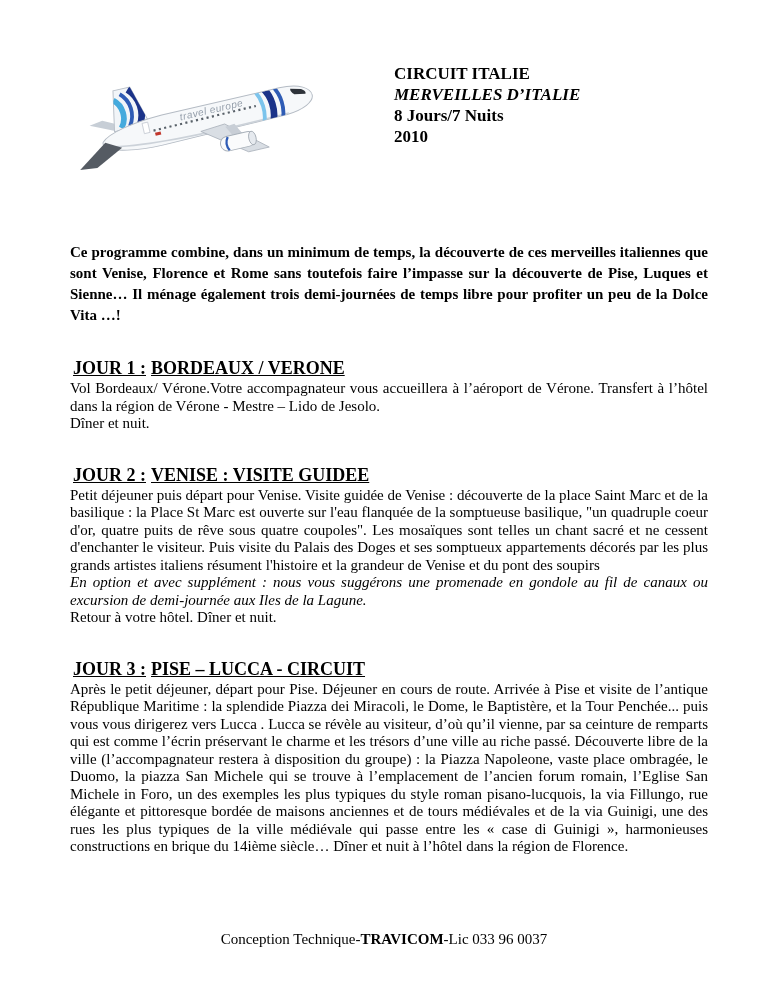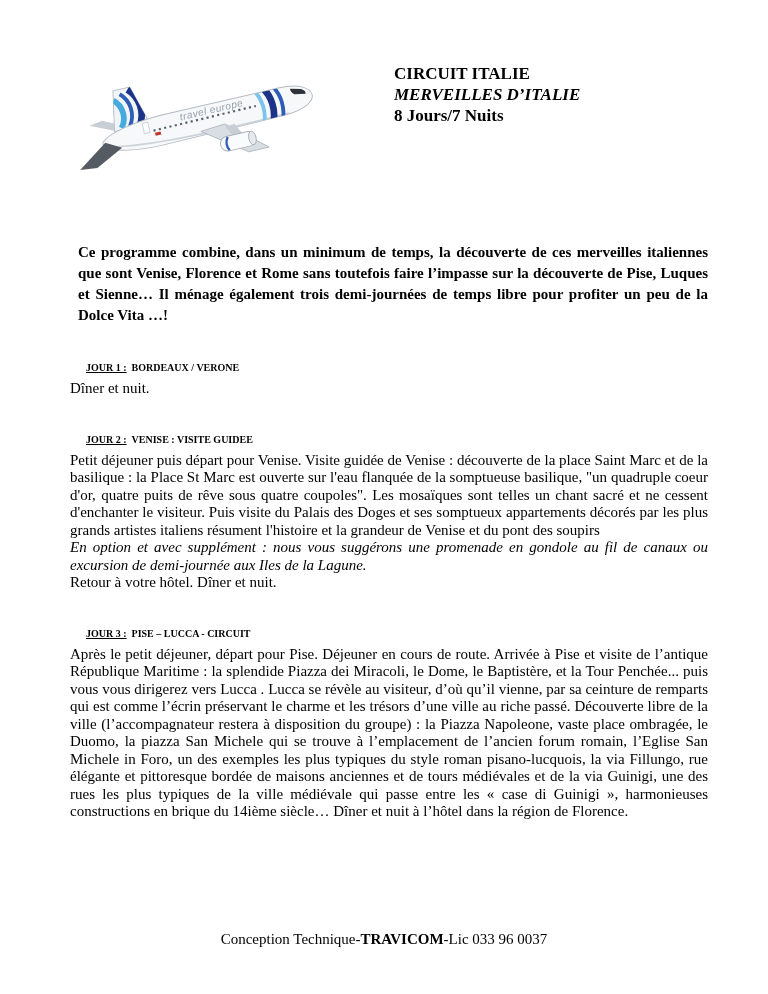--- a/index.html
+++ b/index.html
@@ -13,25 +13,25 @@
   }
   .header { position: relative; height: 176px; }
   .plane-wrap { position: absolute; left: 58px; top: 62px; width: 288px; height: 110px; }
   .title-block {
     position: absolute; top: 63px; right: 34px; width: 340px;
     text-align: left; font-weight: 700; font-size: 17px; line-height: 21px;
   }
   .title-italic { font-style: italic; }
   .body-col { margin: 0 60px 0 70px; font-size: 15px; }
   .intro {
-    margin: 66px 0 0 8px; font-weight: 700;
+    margin: 66px 0 0 0; font-weight: 700;
     text-align: justify; line-height: 21px;
   }
   .day { margin-top: 33px; line-height: 17.5px; }
-  .day h2 { font-size: 10px; font-weight: 700; margin: 0 0 3px 16px; line-height: 18px; }
+  .day h2 { font-size: 18px; font-weight: 700; margin: 0 0 3px 3px; line-height: 18px; text-decoration: underline; }
   .day .label { text-decoration: underline; margin-right: 5px; }
   .day p { margin: 0; }
   .just { text-align: justify; }
   .opt { font-style: italic; text-align: justify; }
   .footer {
     position: absolute; left: 0; top: 931px; width: 100%;
     text-align: center; font-size: 15px;
   }
   .footer b { font-weight: 700; }
 </style>
@@ -79,31 +79,33 @@
           <path d="M172,84 A13,13 0 0 0 171,98" fill="none" stroke="#2f5cb5" stroke-width="2.4"></path>
           <ellipse cx="197" cy="90.8" rx="3.8" ry="7.2" fill="#e6eaef" stroke="#9aa2ac" stroke-width="0.8"></ellipse>
         </g>
       </svg>
     </div>
 
     <div class="title-block">
       <div>CIRCUIT ITALIE</div>
       <div class="title-italic">MERVEILLES D’ITALIE</div>
       <div>8 Jours/7 Nuits</div>
+      <div>2010</div>
     </div>
   </div>
 
   <div class="body-col">
 
     <p class="intro">Ce programme combine, dans un minimum de temps, la découverte de ces merveilles italiennes que sont Venise, Florence et Rome sans toutefois faire l’impasse sur la découverte de Pise, Luques et Sienne… Il ménage également trois demi-journées de temps libre pour profiter un peu de la Dolce Vita …!</p>
 
     <div class="day">
       <h2>
         <span class="label">JOUR 1 :</span><span>BORDEAUX / VERONE</span>
       </h2>
+      <p class="just">Vol Bordeaux/ Vérone.Votre accompagnateur vous accueillera à l’aéroport de Vérone. Transfert à l’hôtel dans la région de Vérone - Mestre – Lido de Jesolo.</p>
       <p>Dîner et nuit.</p>
     </div>
 
     <div class="day">
       <h2>
         <span class="label">JOUR 2 :</span><span>VENISE : VISITE GUIDEE</span>
       </h2>
       <p class="just">Petit déjeuner puis départ pour Venise. Visite guidée de Venise : découverte de la place Saint Marc et de la basilique : la Place St Marc est ouverte sur l'eau flanquée de la somptueuse basilique, "un quadruple coeur d'or, quatre puits de rêve sous quatre coupoles". Les mosaïques sont telles un chant sacré et ne cessent d'enchanter le visiteur. Puis visite du Palais des Doges et ses somptueux appartements décorés par les plus grands artistes italiens résument l'histoire et la grandeur de Venise et du pont des soupirs</p>
       <p class="opt">En option et avec supplément : nous vous suggérons une promenade en gondole au fil de canaux ou excursion de demi-journée aux Iles de la Lagune.</p>
       <p>Retour à votre hôtel. Dîner et nuit.</p>

